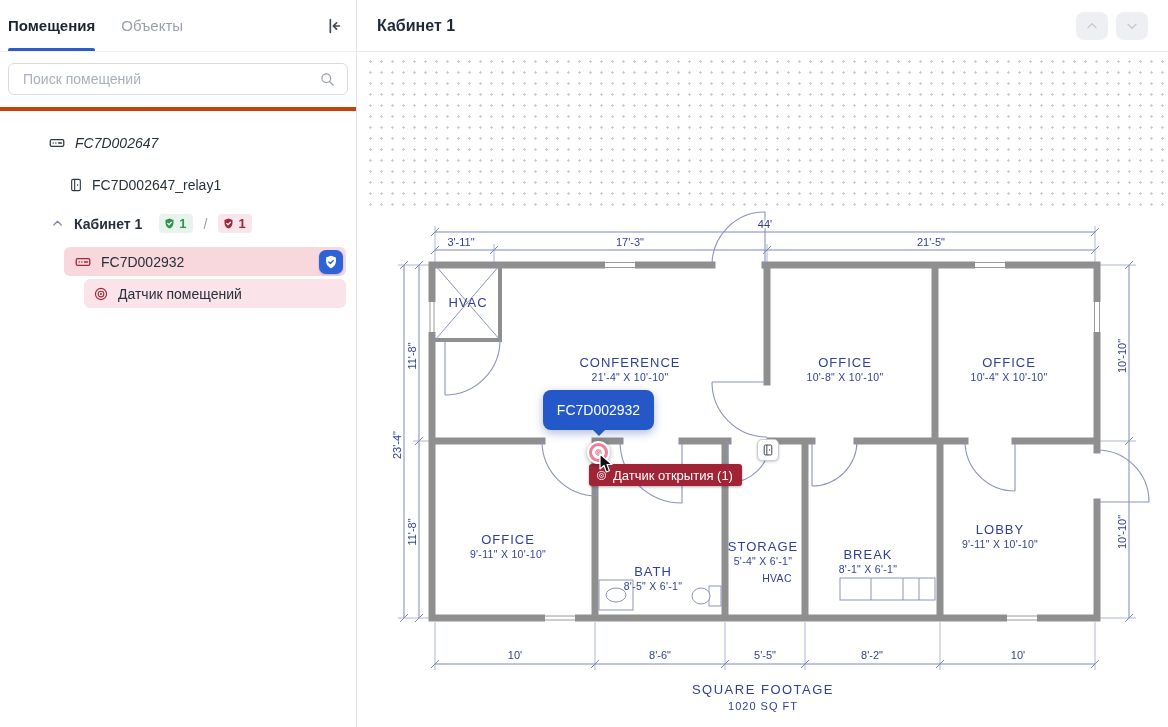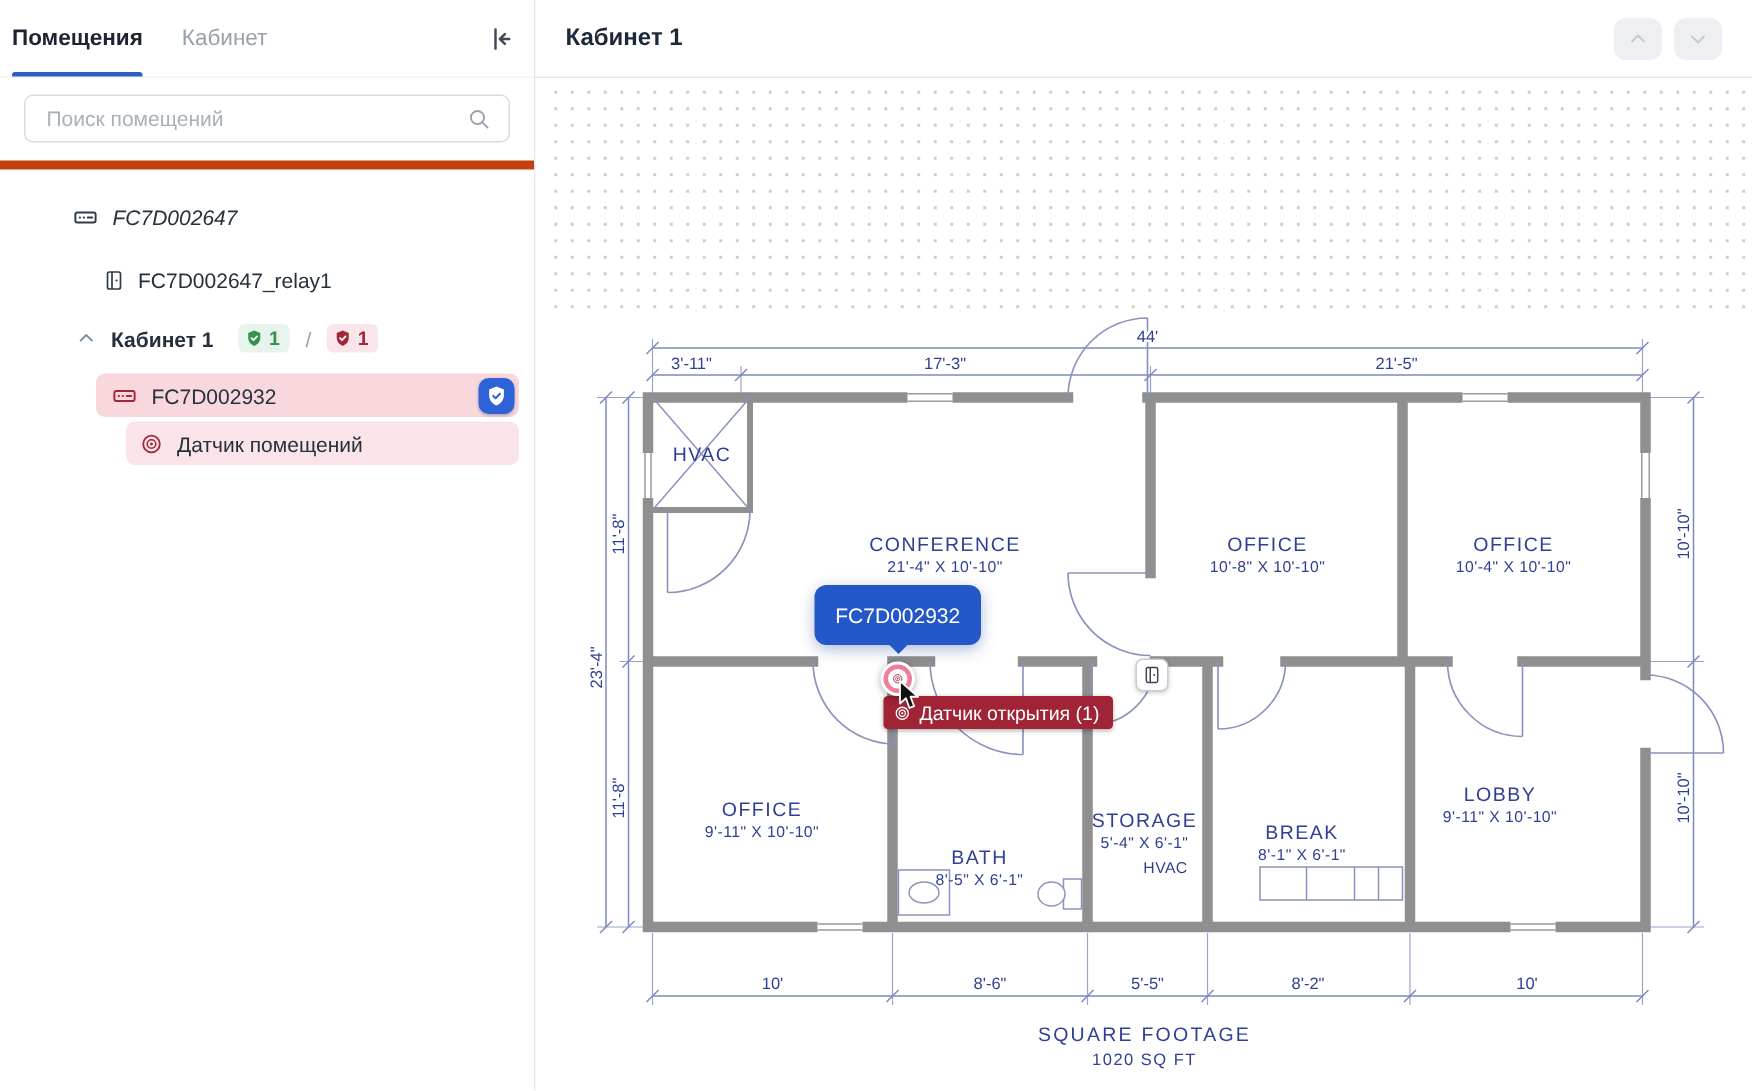--- a/index.html
+++ b/index.html
@@ -13,21 +13,21 @@
 
   
   .sidebar { width:357px; min-width:357px; border-right:1px solid #e3e6e9; display:flex; flex-direction:column; background:#fff; }
   .sidebar-header { height:52px; display:flex; align-items:stretch; padding:0 8px; border-bottom:1px solid #f0f1f3; }
   .tabs { display:flex; gap:26px; }
   .tab { display:flex; align-items:center; font-size:15px; color:#98a1ab; cursor:pointer; position:relative; }
   .tab.active { color:#1b2430; font-weight:700; }
   .tab.active::after { content:""; position:absolute; left:0; right:0; bottom:0; height:3px; background:var(--accent); border-radius:2px 2px 0 0; }
   .collapse-btn { margin-left:auto; align-self:center; width:28px; height:28px; border:none; background:transparent; color:#3f4a56; display:flex; align-items:center; justify-content:center; cursor:pointer; padding:0; }
 
-  .search-area { padding:11px 16px 12px; border-bottom:6px solid #c2410c; }
+  .search-area { padding:11px 8px 12px; border-bottom:4px solid #c2410c; }
   .search-box { height:32px; border:1px solid #d8dce0; border-radius:6px; display:flex; align-items:center; padding:0 10px 0 12px; }
   .search-box input { flex:1; border:none; outline:none; font-size:14px; font-family:inherit; color:#26303c; background:transparent; }
   .search-box input::placeholder { color:#a8b0b9; }
   .search-box .ic { color:#99a1ab; }
 
   .tree { padding-top:10px; flex:1; overflow:hidden; }
   .row { display:flex; align-items:center; height:29px; font-size:14px; color:#26303c; cursor:pointer; }
   .row-org { padding-left:26px; gap:10px; font-weight:700; }
   .row-hub1 { padding-left:48px; gap:9px; margin-top:7px;font-style:italic; }
   .row-relay { padding-left:68px; gap:8px; margin-top:13px; }
@@ -126,21 +126,21 @@
       </symbol>
   </defs>
 </svg>
 
 <div class="app">
 
   <aside class="sidebar">
     <div class="sidebar-header">
       <div class="tabs">
         <div class="tab active">Помещения</div>
-        <div class="tab">Кабинет</div>
+        <div class="tab">Объекты</div>
       </div>
       <button class="collapse-btn">
         <span style="display:flex">
             <svg width="22" height="22">
               <use href="#i-collapse"></use>
             </svg>
           </span>
       </button>
     </div>
 

